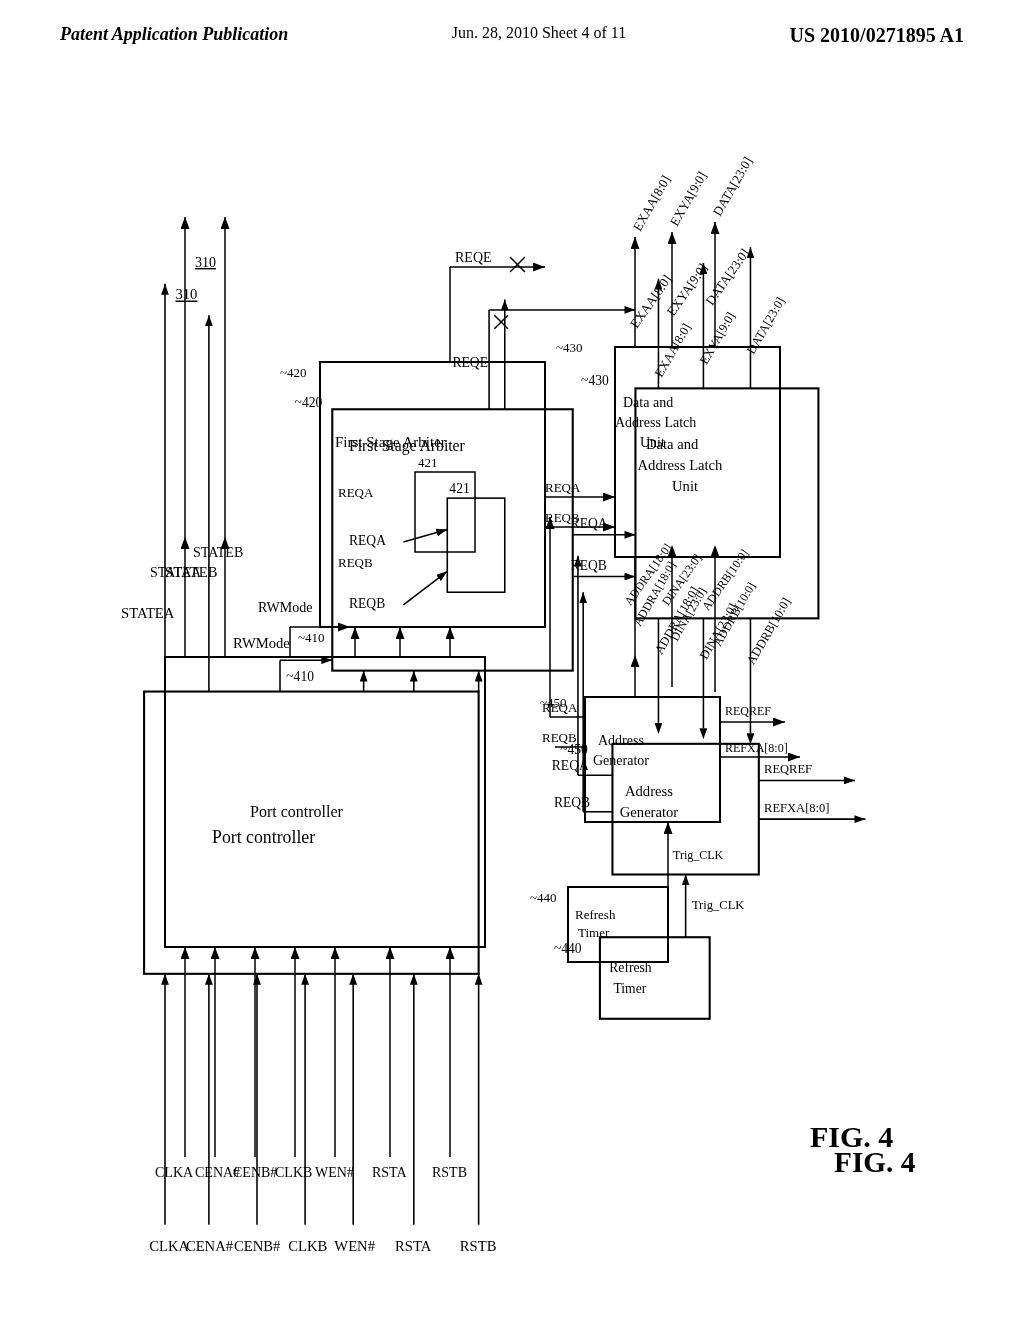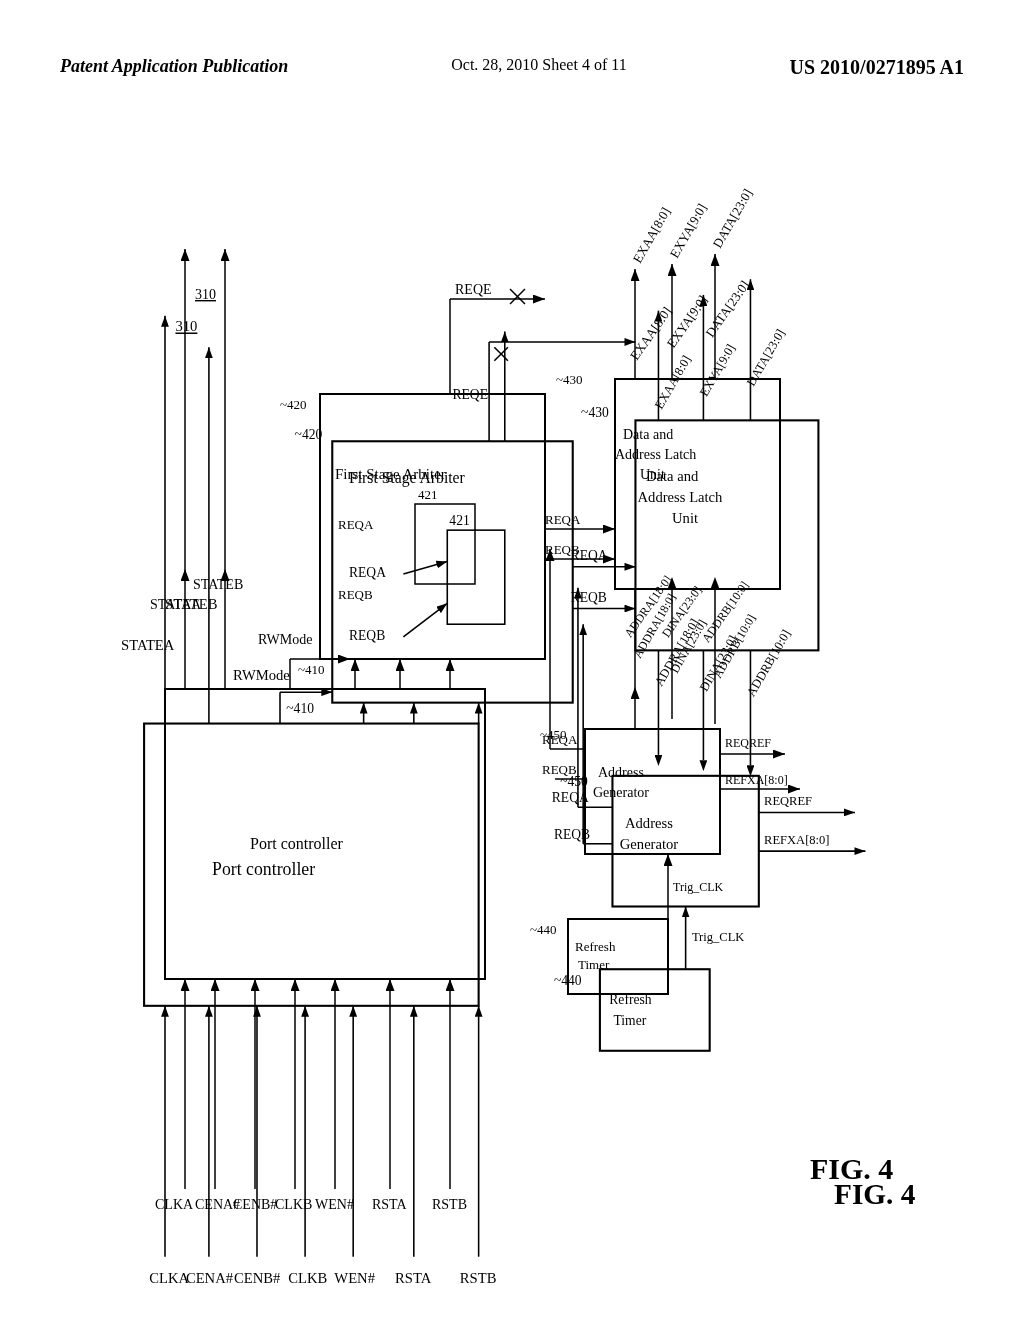--- a/index.html
+++ b/index.html
@@ -16,21 +16,21 @@
       width: 1024px;
       height: 1320px;
       background: #fff;
       position: relative;
     }
 
     .header {
       display: flex;
       justify-content: space-between;
       align-items: flex-start;
-      padding: 56px 60px 20px 60px;
+      padding: 24px 60px 20px 60px;
       border-bottom: none;
     }
 
     .header-left {
       font-size: 18px;
       font-weight: bold;
       font-style: italic;
     }
 
     .header-center {
@@ -56,21 +56,21 @@
       width: 100%;
       height: 100%;
     }
   </style>
 </head>
 <body>
 
 <div class="page">
   <div class="header">
     <div class="header-left">Patent Application Publication</div>
-    <div class="header-center">Oct. 28, 2010  Sheet 4 of 11</div>
+    <div class="header-center">Jun. 28, 2010  Sheet 4 of 11</div>
     <div class="header-right">US 2010/0271895 A1</div>
   </div>
 
   <div class="diagram-area">
     <svg viewBox="0 0 1024 1200" xmlns="http://www.w3.org/2000/svg">
 
       <defs>
         <marker id="arrowhead" markerWidth="8" markerHeight="6" refX="8" refY="3" orient="auto">
           <polygon points="0 0, 8 3, 0 6" fill="#000"></polygon>
         </marker>

